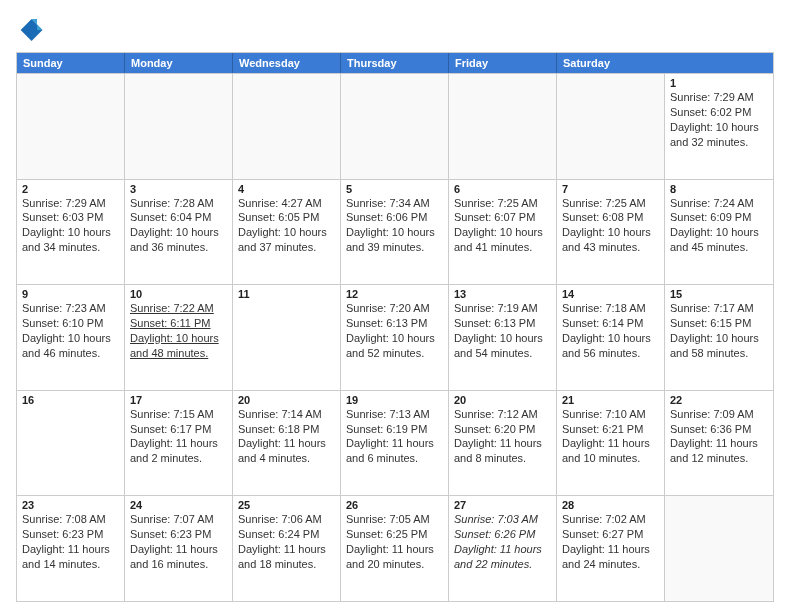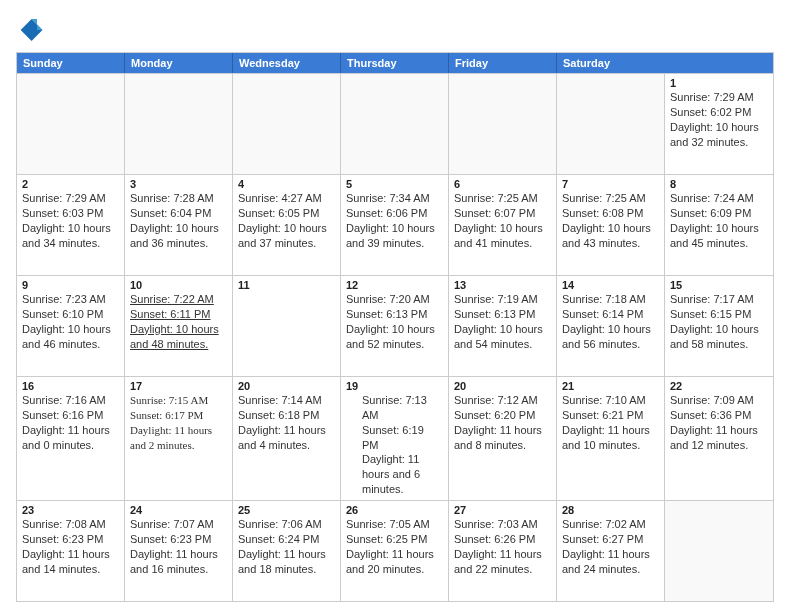--- a/index.html
+++ b/index.html
@@ -232,39 +232,36 @@
           <div class="cal-cell">
             <span class="day-num">15</span>
             <div class="day-info" style="white-space: pre-line;">Sunrise: 7:17 AM
 Sunset: 6:15 PM
 Daylight: 10 hours and 58 minutes.</div>
           </div>
         </div>
         <div class="cal-row">
           <div class="cal-cell">
             <span class="day-num">16</span>
-            <div class="day-info" style="white-space: pre-line;">Sunrise: 7:16 AM
-Sunset: 6:16 PM
-Daylight: 11 hours and 0 minutes.</div>
           </div>
           <div class="cal-cell">
             <span class="day-num">17</span>
-            <div class="day-info" style="white-space: pre-line; font-family: Liberation Serif, serif;">Sunrise: 7:15 AM
+            <div class="day-info" style="white-space: pre-line;">Sunrise: 7:15 AM
 Sunset: 6:17 PM
 Daylight: 11 hours and 2 minutes.</div>
           </div>
           <div class="cal-cell">
             <span class="day-num">20</span>
             <div class="day-info" style="white-space: pre-line;">Sunrise: 7:14 AM
 Sunset: 6:18 PM
 Daylight: 11 hours and 4 minutes.</div>
           </div>
           <div class="cal-cell">
             <span class="day-num">19</span>
-            <div class="day-info" style="white-space: pre-line; margin-left: 16px;">Sunrise: 7:13 AM
+            <div class="day-info" style="white-space: pre-line;">Sunrise: 7:13 AM
 Sunset: 6:19 PM
 Daylight: 11 hours and 6 minutes.</div>
           </div>
           <div class="cal-cell">
             <span class="day-num">20</span>
             <div class="day-info" style="white-space: pre-line;">Sunrise: 7:12 AM
 Sunset: 6:20 PM
 Daylight: 11 hours and 8 minutes.</div>
           </div>
           <div class="cal-cell">
@@ -300,21 +297,21 @@
 Daylight: 11 hours and 18 minutes.</div>
           </div>
           <div class="cal-cell">
             <span class="day-num">26</span>
             <div class="day-info" style="white-space: pre-line;">Sunrise: 7:05 AM
 Sunset: 6:25 PM
 Daylight: 11 hours and 20 minutes.</div>
           </div>
           <div class="cal-cell">
             <span class="day-num">27</span>
-            <div class="day-info" style="white-space: pre-line;">Sunrise: 7:03 AM
+            <div class="day-info" style="white-space: pre-line; font-style: italic;">Sunrise: 7:03 AM
 Sunset: 6:26 PM
 Daylight: 11 hours and 22 minutes.</div>
           </div>
           <div class="cal-cell">
             <span class="day-num">28</span>
             <div class="day-info" style="white-space: pre-line;">Sunrise: 7:02 AM
 Sunset: 6:27 PM
 Daylight: 11 hours and 24 minutes.</div>
           </div>
           <div class="cal-cell empty"></div>

